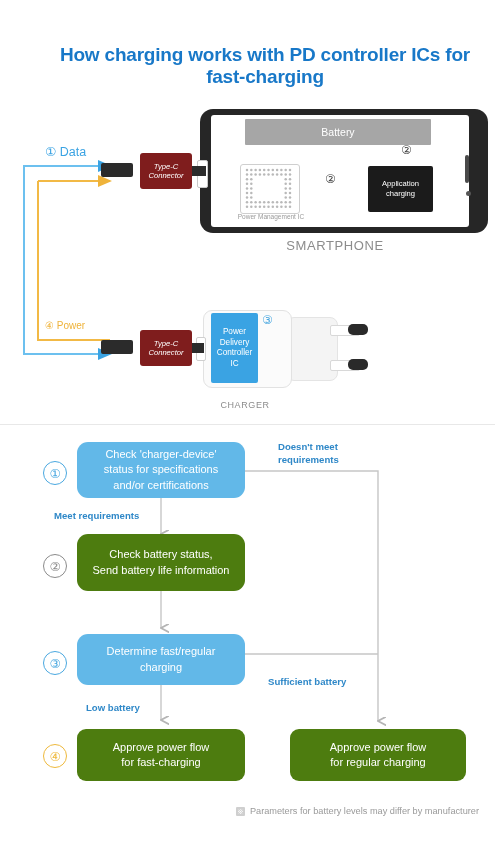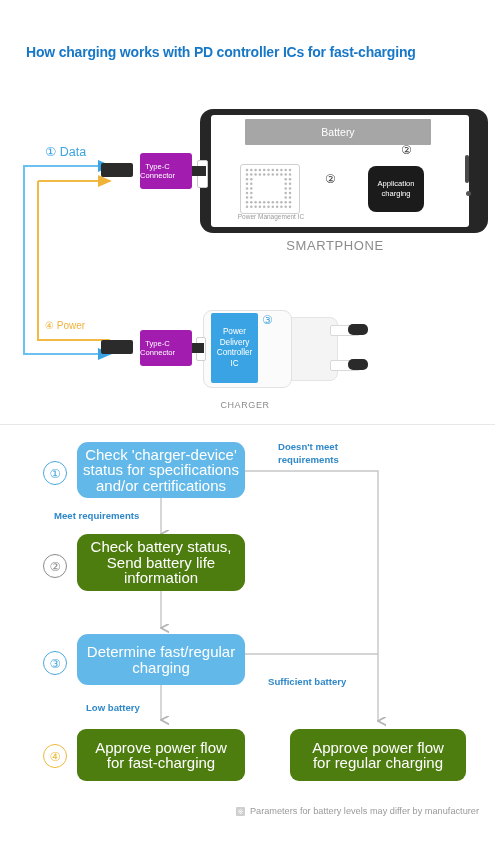--- a/index.html
+++ b/index.html
@@ -6,23 +6,24 @@
   body{
     width:495px;height:843px;background:#ffffff;
     font-family:"Liberation Sans","DejaVu Sans",sans-serif;
     position:relative;overflow:hidden;
   }
   .stage{position:absolute;left:0;top:0;width:495px;height:843px;}
   .abs{position:absolute;}
 
   
   #title{
-    left:26px;top:44px;width:450px;
-    font-size:14px;font-weight:bold;color:#1878c8;
+    left:40px;top:44px;width:450px;
+    font-size:19px;font-weight:bold;color:#1878c8;
     letter-spacing:-0.2px;
+    text-align:center;
   }
 
   
   #phone-body{
     left:200px;top:109px;width:288px;height:124px;
     background:#262626;border-radius:13px;
   }
   #phone-screen{
     left:211px;top:115px;width:258px;height:112px;
     background:#ffffff;border-radius:3px;
@@ -48,22 +49,22 @@
   #pmic{
     left:240px;top:164px;width:58px;height:48px;
     background:#ffffff;border:1px solid #cfcfcf;border-radius:3px;
     overflow:hidden;
   }
   #pmic-label{
     left:228px;top:213px;width:86px;text-align:center;
     font-size:6.5px;color:#9a9a9a;
   }
   #ap-chip{
-    left:368px;top:166px;width:56px;height:46px;
-    background:#1b1b1b;border-radius:8px;
+    left:368px;top:166px;width:65px;height:46px;
+    background:#1b1b1b;border-radius:2px;
     color:#ffffff;font-size:7.6px;line-height:10px;
     display:flex;align-items:center;justify-content:center;text-align:center;
   }
   #phone-caption{
     left:265px;top:238px;width:140px;text-align:center;
     font-size:13px;color:#8c8c8c;letter-spacing:0.6px;
   }
 
   
   #charger-shell{
@@ -86,40 +87,40 @@
   }
   .prong{position:absolute;height:9px;background:#ffffff;border:1px solid #d8d8d8;border-radius:2px;}
   .prong-tip{position:absolute;height:11px;width:20px;background:#2a2a2a;border-radius:5px;}
   #charger-caption{
     left:185px;top:400px;width:120px;text-align:center;
     font-size:9px;color:#8c8c8c;letter-spacing:0.6px;
   }
 
   
   .conn-block{
-    position:absolute;background:#a21caf;border-radius:3px;
+    position:absolute;background:#7f1d1d;border-radius:3px;
     color:#ffffff;font-size:7.6px;line-height:9.5px;
-    display:flex;align-items:center;justify-content:flex-start;text-align:center;
+    display:flex;align-items:center;justify-content:center;text-align:center;font-style:italic;
   }
   .cable-stub{position:absolute;background:#2b2b2b;border-radius:2px;}
   .conn-neck{position:absolute;background:#2b2b2b;}
 
   
   #data-label{
     left:45px;top:144px;font-size:12.5px;color:#3aa3e3;white-space:nowrap;
   }
   #power-label{
     left:45px;top:320px;font-size:10px;color:#efb33a;white-space:nowrap;
   }
 
   
   .fc-box{
     position:absolute;border-radius:11px;
     color:#ffffff;display:flex;align-items:center;justify-content:center;
-    text-align:center;font-size:15px;line-height:15.5px;
+    text-align:center;font-size:11px;line-height:15.5px;
   }
   .fc-blue{background:#62b8e8;}
   .fc-gray{background:#4d7c0f;}
   .fc-yellow{background:#4d7c0f;border-radius:9px;}
 
   .num-circle{
     position:absolute;width:22px;height:22px;border-radius:50%;
     border:1.4px solid currentColor;
     display:flex;align-items:center;justify-content:center;
     font-size:12.5px;

